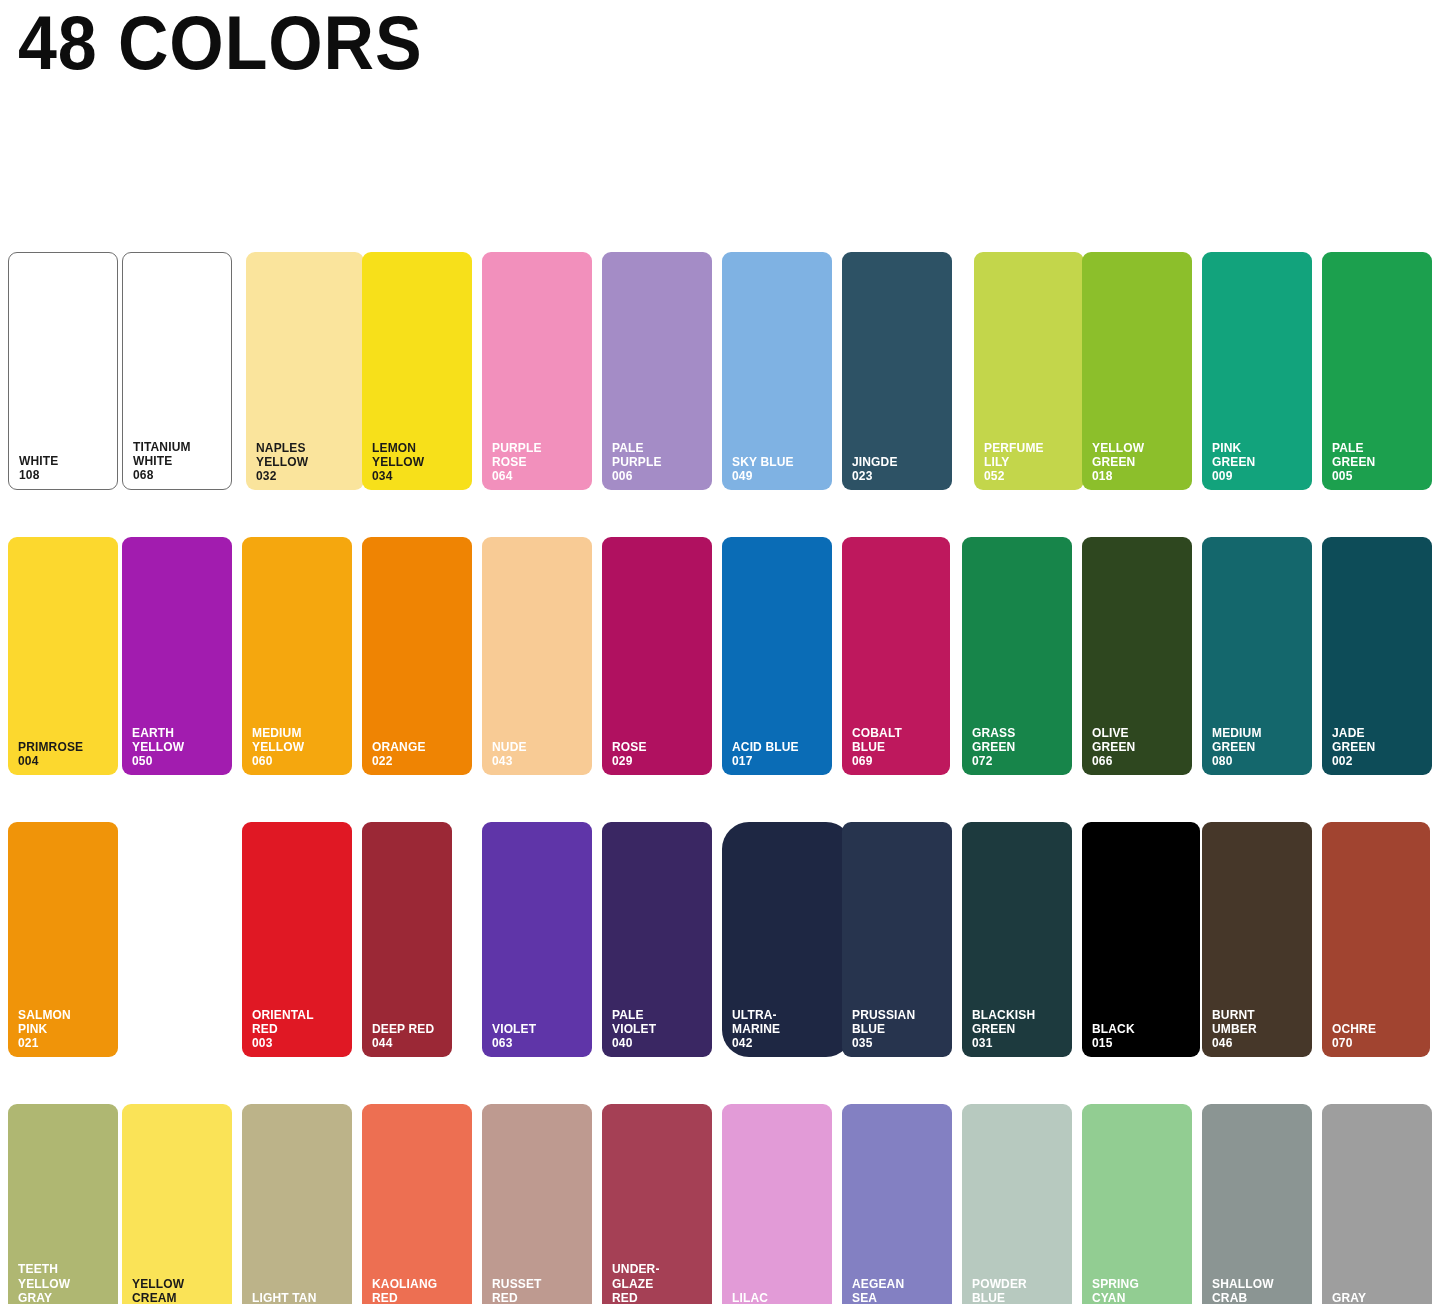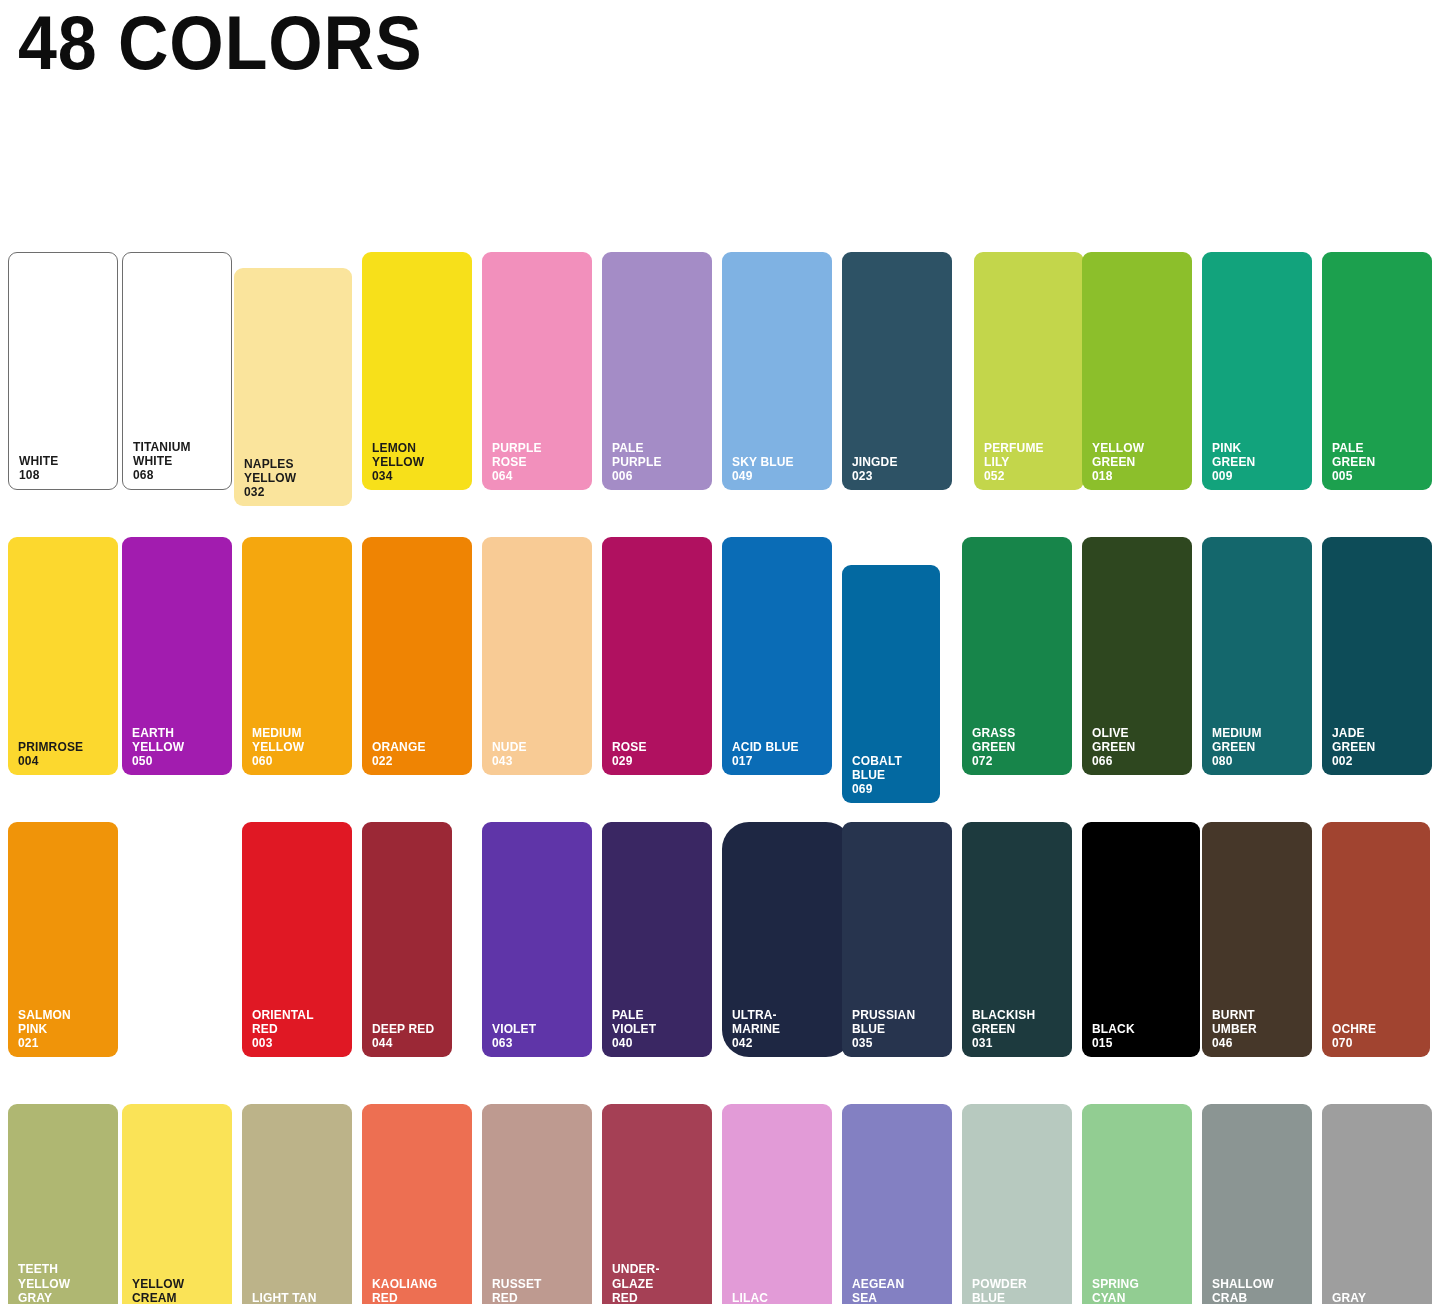--- a/index.html
+++ b/index.html
@@ -81,21 +81,21 @@
       <div class="row row-1">
         <div class="swatch outlined" style="left: 8px; width: 110px;">
           <div class="label dark">WHITE
 108</div>
         </div>
         <div class="swatch outlined" style="left: 122px; width: 110px;">
           <div class="label dark">TITANIUM
 WHITE
 068</div>
         </div>
-        <div class="swatch" style="left: 234px; width: 118px; background: rgb(250, 228, 156); margin-top: 16px;">
+        <div class="swatch" style="left: 246px; width: 118px; background: rgb(250, 228, 156);">
           <div class="label dark">NAPLES
 YELLOW
 032</div>
         </div>
         <div class="swatch" style="left: 362px; width: 110px; background: rgb(247, 224, 26);">
           <div class="label dark">LEMON
 YELLOW
 034</div>
         </div>
         <div class="swatch" style="left: 482px; width: 110px; background: rgb(242, 144, 188);">
@@ -161,21 +161,21 @@
 043</div>
         </div>
         <div class="swatch" style="left: 602px; width: 110px; background: rgb(176, 17, 96);">
           <div class="label light">ROSE
 029</div>
         </div>
         <div class="swatch" style="left: 722px; width: 110px; background: rgb(10, 108, 182);">
           <div class="label light">ACID BLUE
 017</div>
         </div>
-        <div class="swatch" style="left: 842px; width: 98px; background: #0369a1; margin-top: 28px;">
+        <div class="swatch" style="left: 842px; width: 108px; background: #be185d;">
           <div class="label light">COBALT
 BLUE
 069</div>
         </div>
         <div class="swatch" style="left: 962px; width: 110px; background: rgb(23, 133, 74);">
           <div class="label light">GRASS
 GREEN
 072</div>
         </div>
         <div class="swatch" style="left: 1082px; width: 110px; background: rgb(46, 71, 31);">

